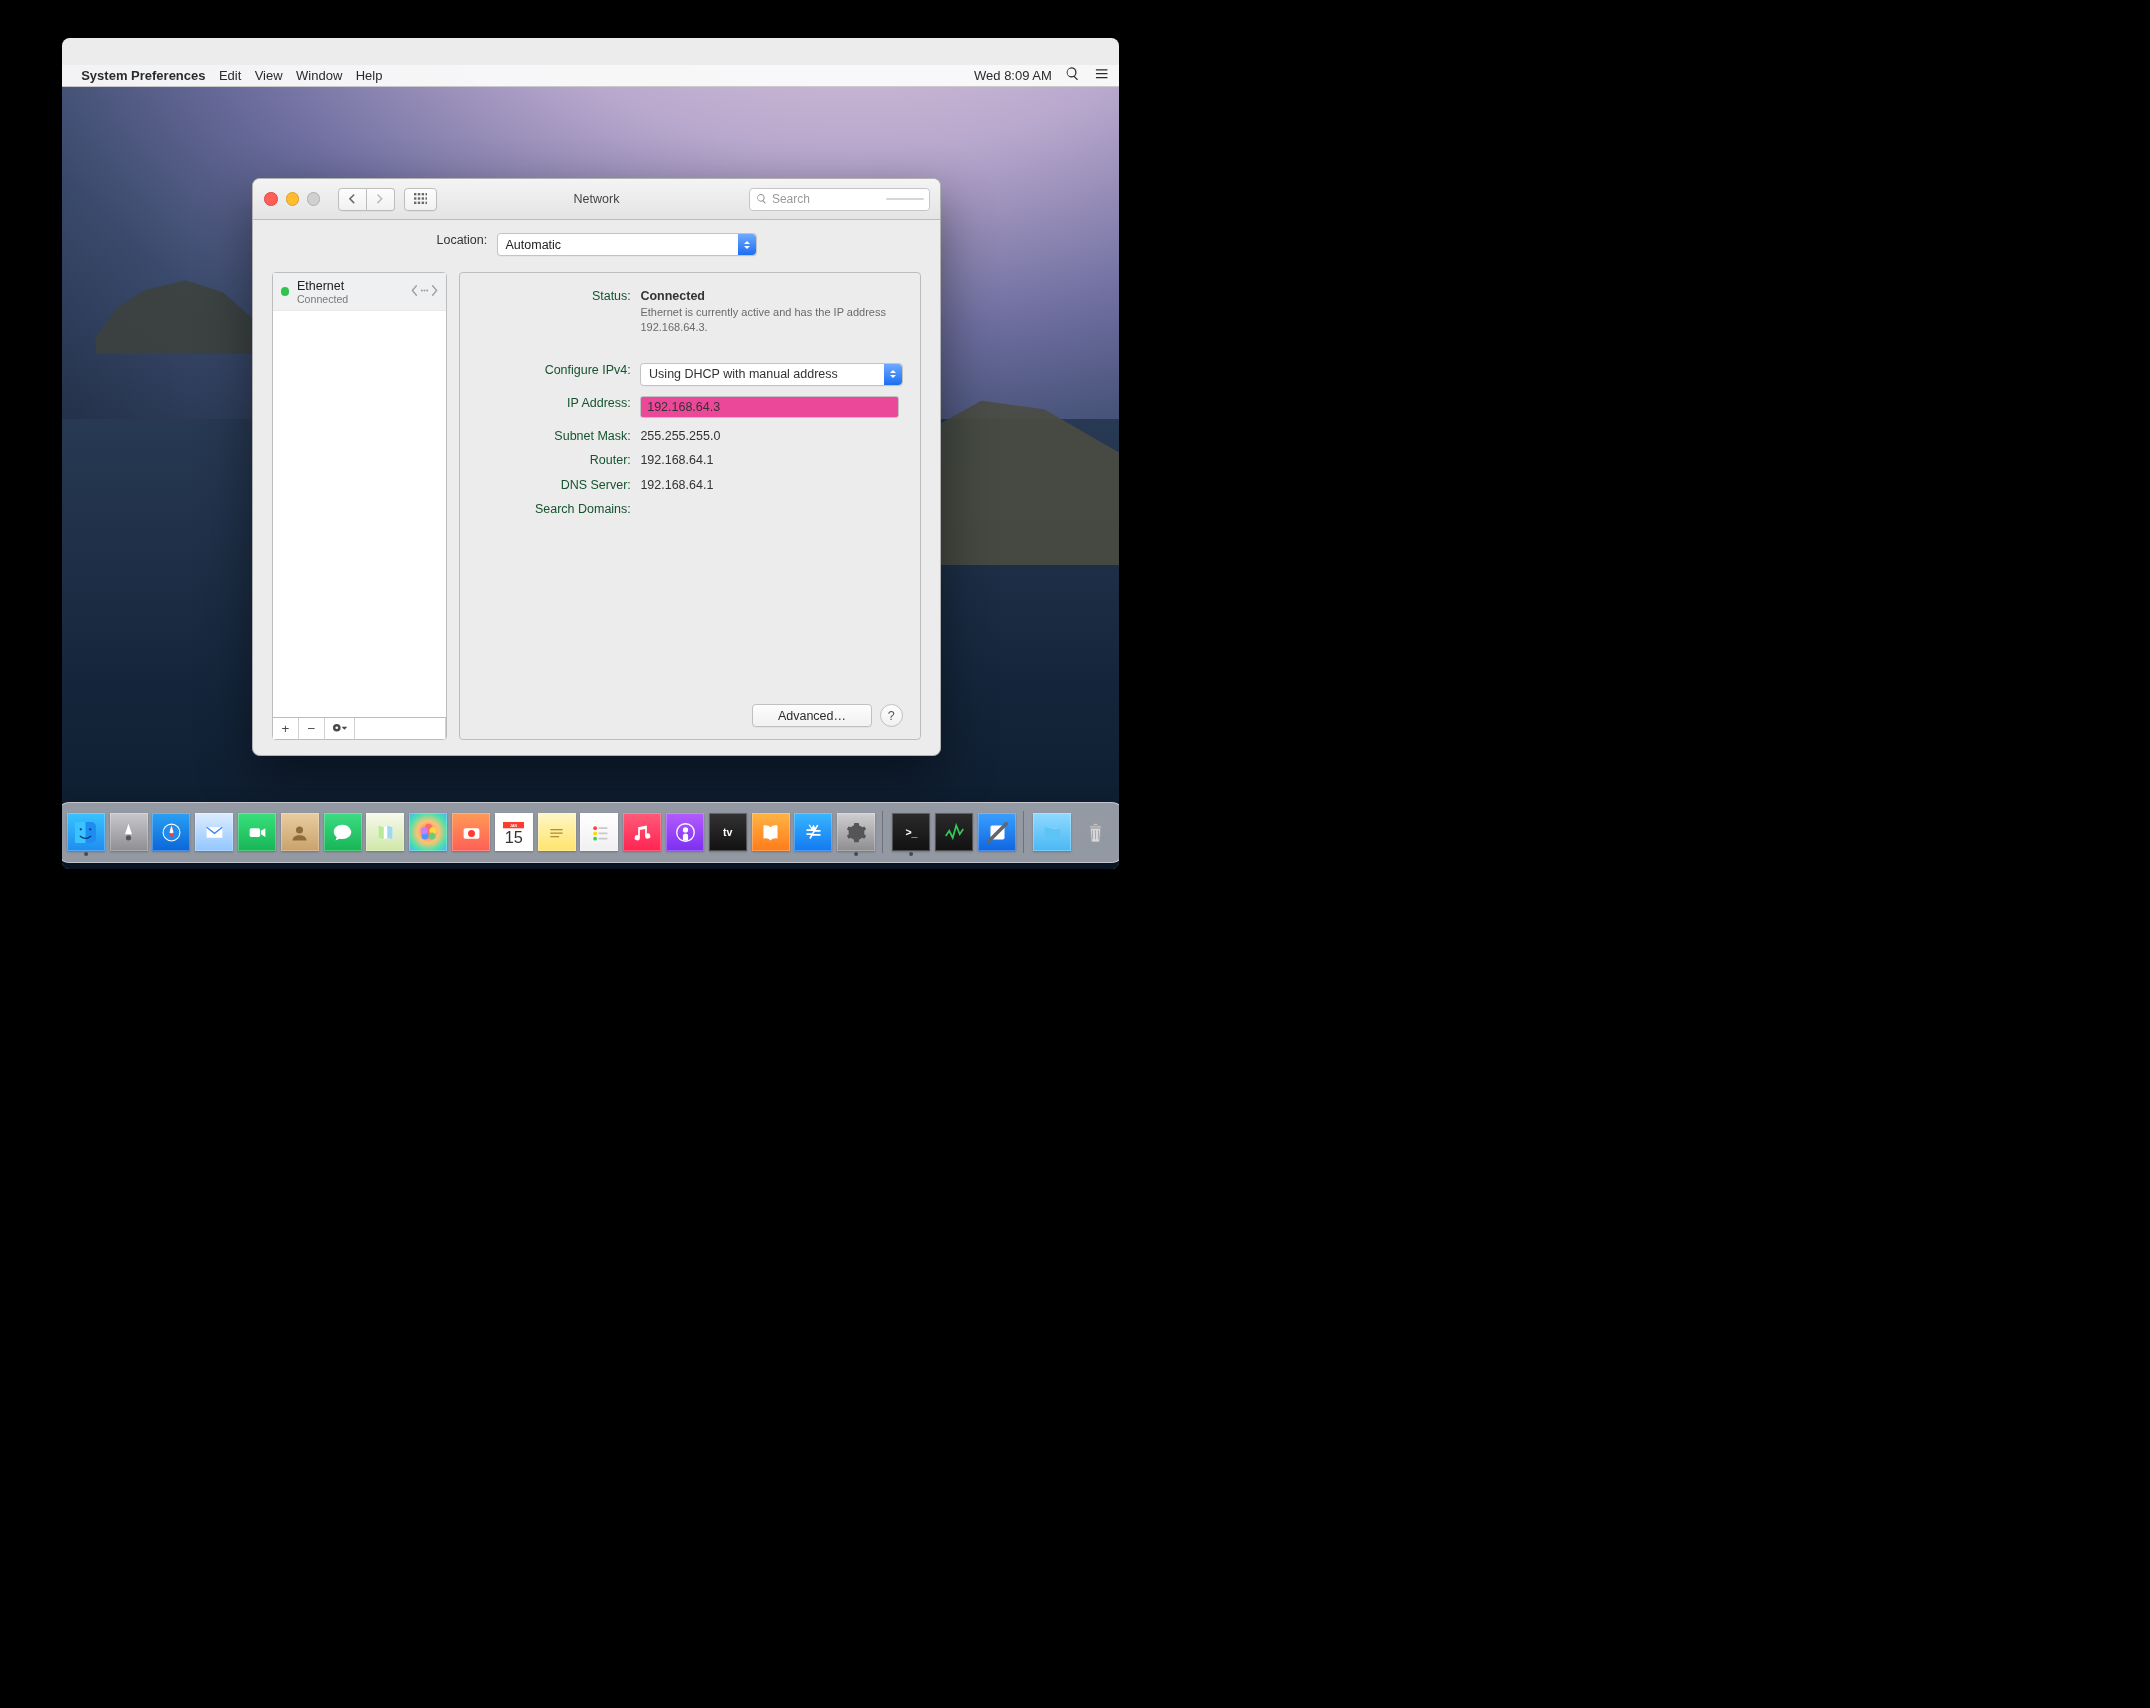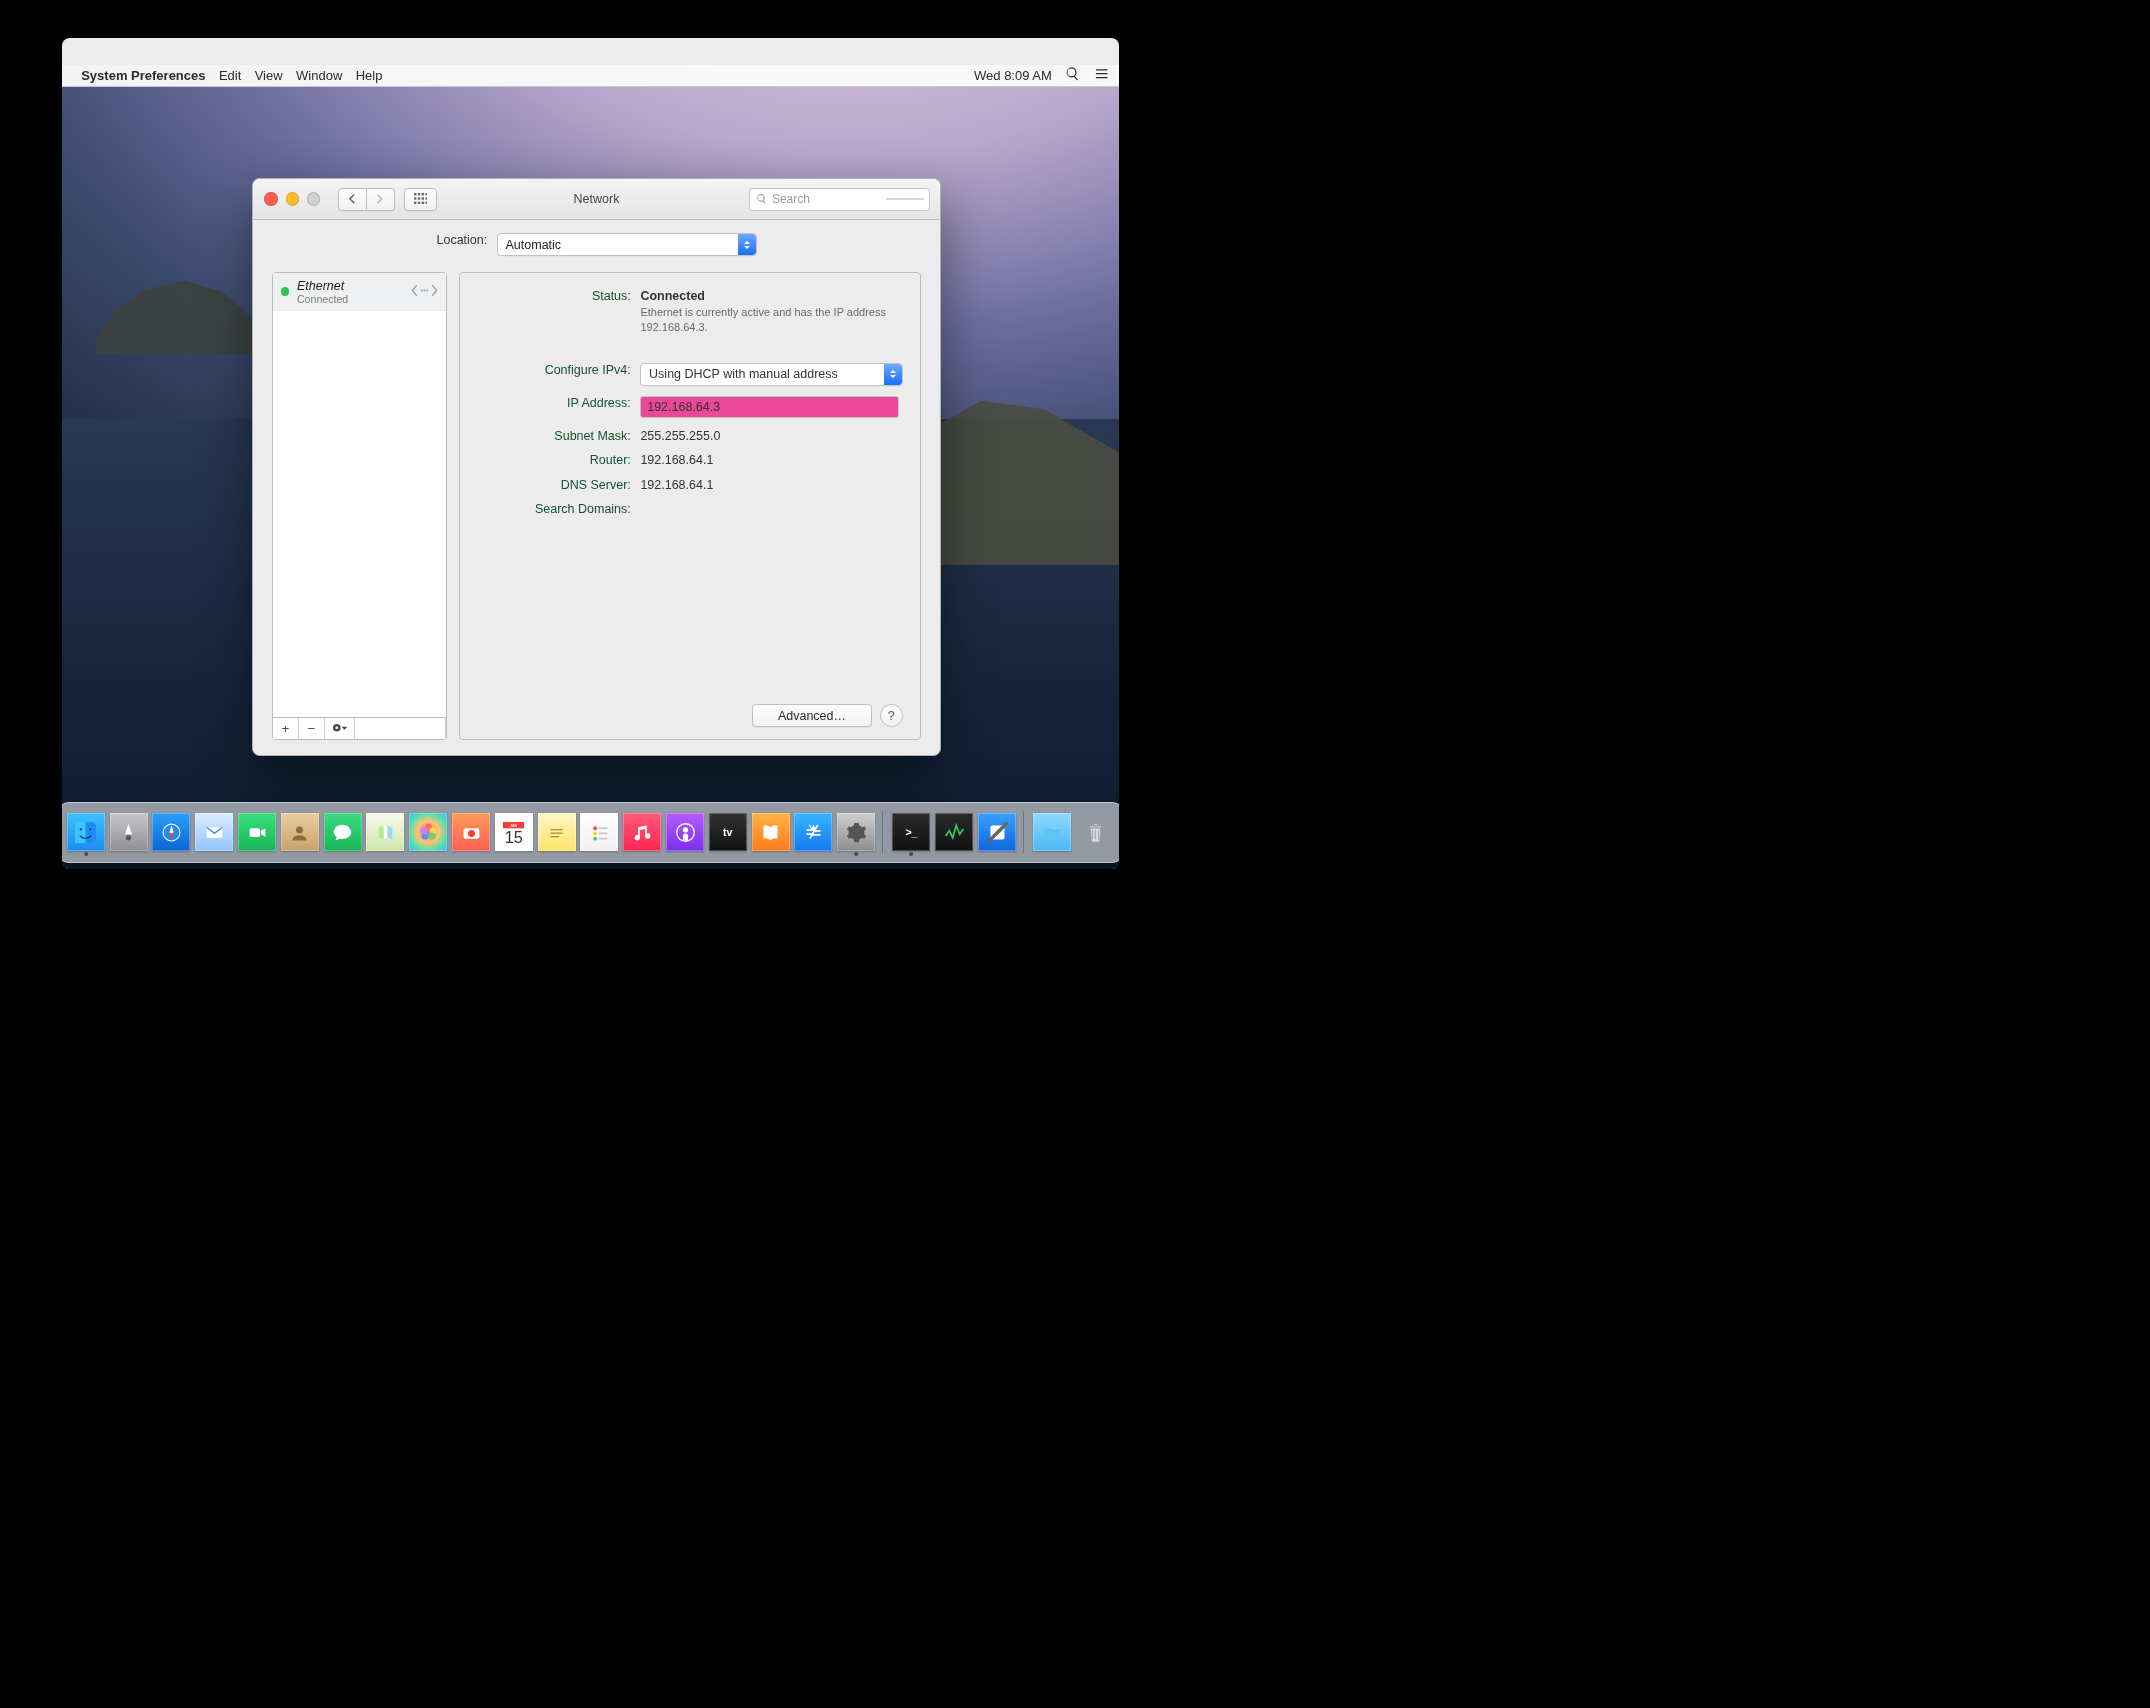--- a/index.html
+++ b/index.html
@@ -147,21 +147,21 @@
     width:173px; display:flex; flex-direction:column;
     border:1px solid #bcbcbc; border-radius:3.8px; background:#fff;
   }
   .service {
     display:flex; align-items:center; gap:7.7px;
     padding:5.8px 7.7px; border-bottom:1px solid #e8e8e8;
     background:#eef0f1;
   }
   .dot { width:8.6px; height:8.6px; border-radius:50%; background:#33c24d; }
   .service .txt { flex:1; }
-  .service .name { font-size:12.5px; color:#222;font-style:italic; }
+  .service .name { font-size:12.5px; color:#222; }
   .service .sub  { font-size:10.6px; color:#7a7a7a; }
   .svc-icon svg { width:27px; height:21px; }
   .sidebar-fill { flex:1; }
   .sidebar-footer {
     height:21px; border-top:1px solid #bcbcbc; display:flex; background:#fff;
   }
   .sb-btn {
     width:25px; border-right:1px solid #d0d0d0;
     display:flex; align-items:center; justify-content:center; font-size:13.4px; color:#4a4a4a;
   }

